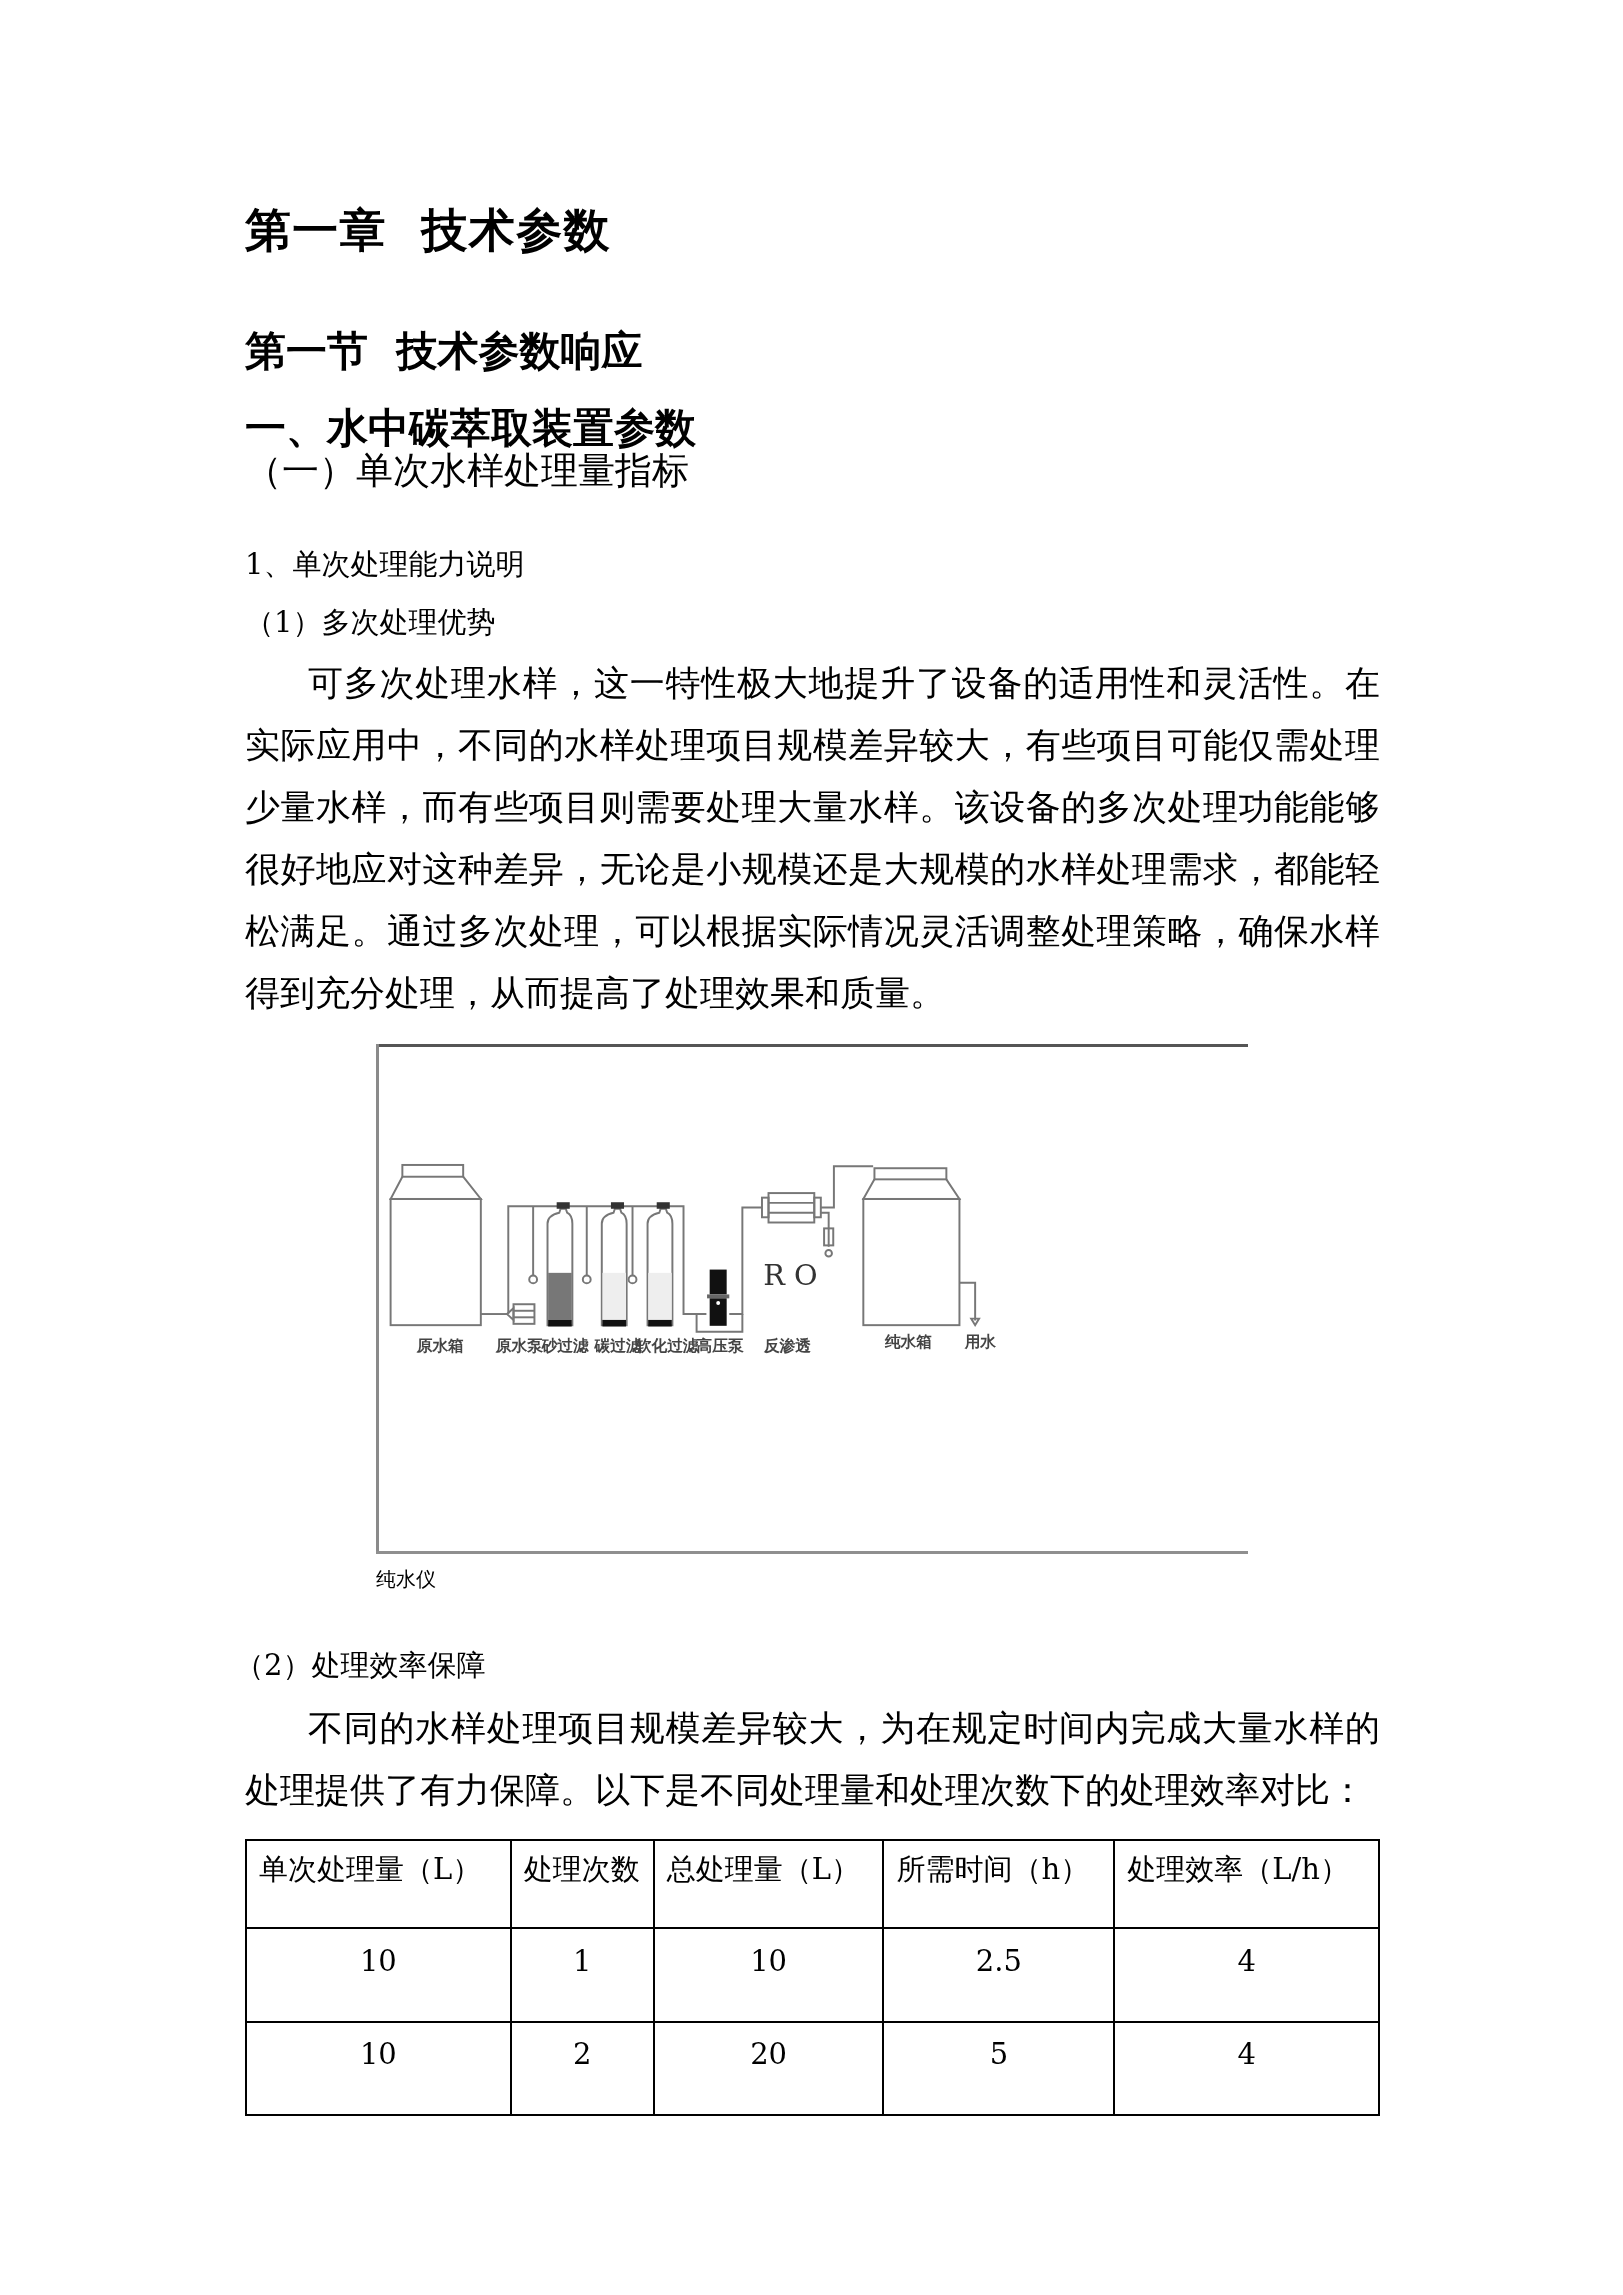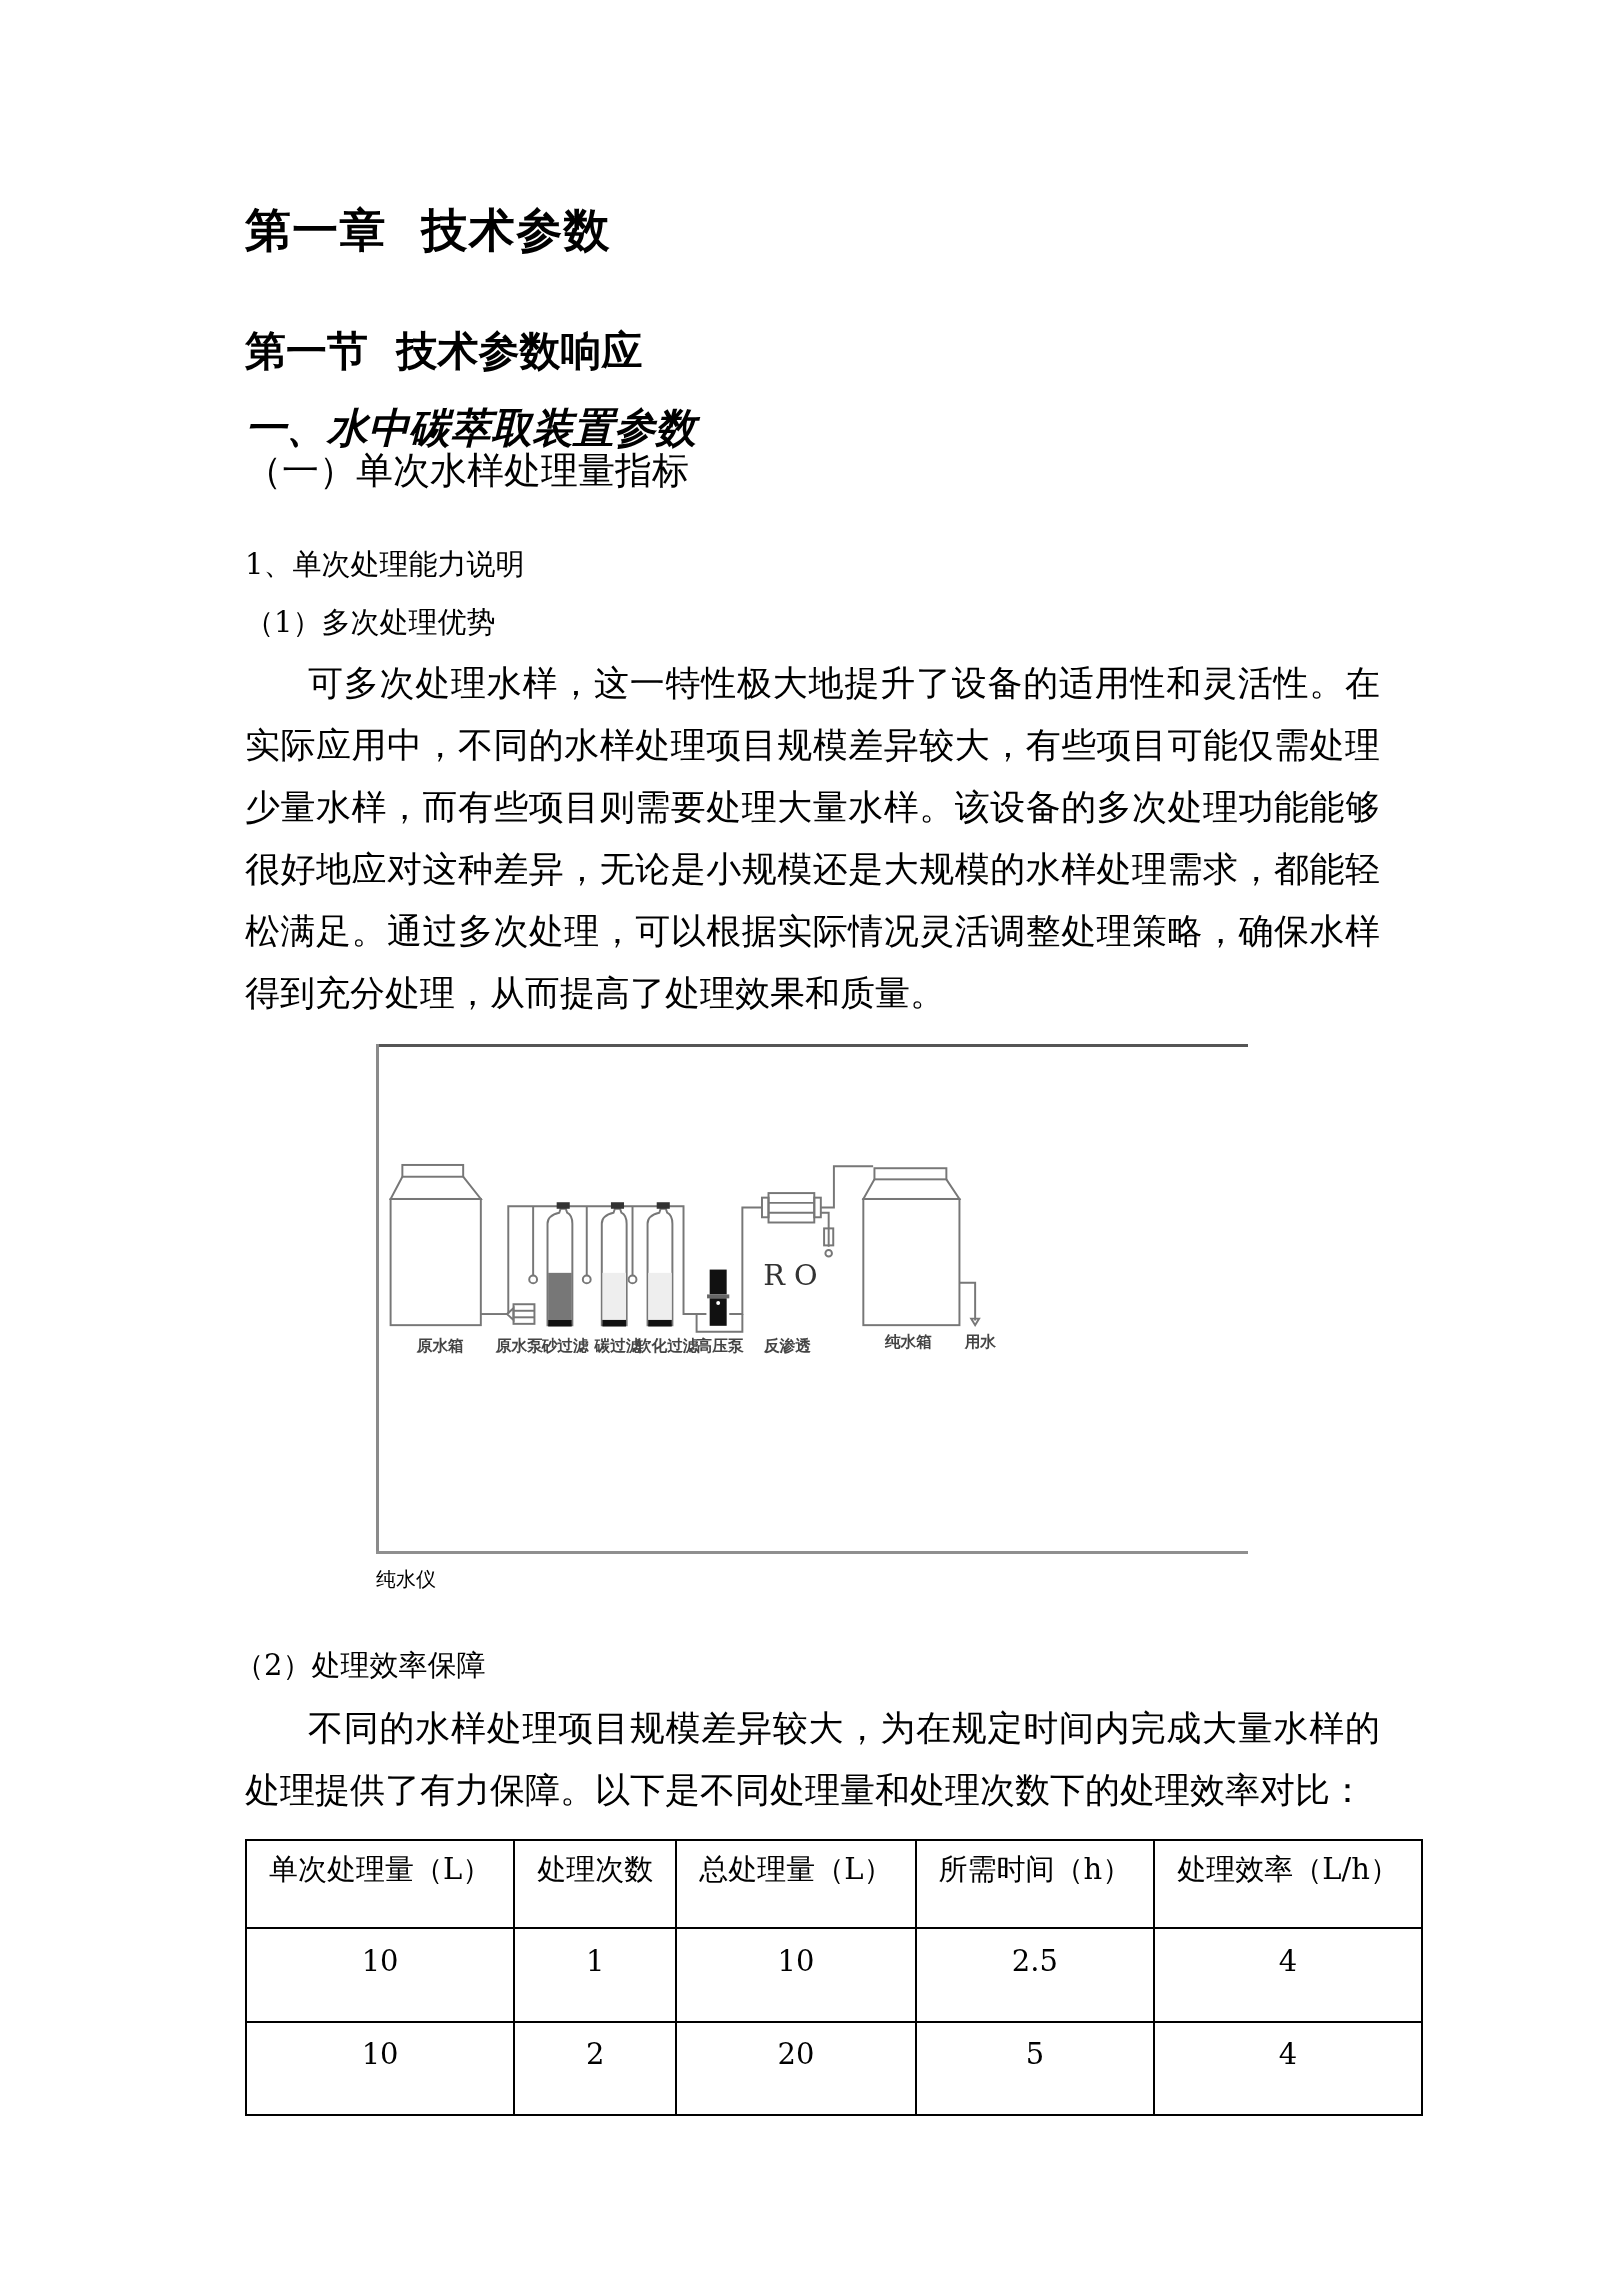--- a/index.html
+++ b/index.html
@@ -1,36 +1,36 @@
 <!DOCTYPE html>
 <html style="font-size:10.5px"><head>
 <meta charset="utf-8">
 <style>
   html, body { margin: 0; padding: 0; background: #ffffff; }
   body { width: 1623px; height: 2295px; position: relative; overflow: hidden;
          font-family: "DejaVu Serif", "Liberation Serif", serif; color: #000; }
   .abs { position: absolute; }
   .h1 { left: 245px; top: 203px; font-size: 46px; font-weight: bold; letter-spacing: 1.3px; white-space: pre; line-height: 1.2; }
   .h2 { left: 245px; top: 303px; font-size: 41px; font-weight: bold; white-space: pre; line-height: 1.2; margin-top: 24px; }
-  .h3 { left: 245px; top: 404px; font-size: 41px; font-weight: bold; white-space: pre; line-height: 1.2; font-style: italic; }
+  .h3 { left: 245px; top: 404px; font-size: 41px; font-weight: bold; white-space: pre; line-height: 1.2; }
   .h4 { left: 245px; top: 449px; font-size: 37px; white-space: pre; line-height: 1.2; }
   .h5 { left: 245px; top: 547px; font-size: 29px; white-space: pre; line-height: 1.2; }
   .h6 { left: 245px; top: 605px; font-size: 29px; white-space: pre; line-height: 1.2; text-align: center; }
   .para { left: 245px; width: 1135px; font-size: 35px; line-height: 62px; text-align: justify; text-justify: inter-character; text-indent: 63px; word-break: break-all; }
   .p1 { top: 652px; }
   .p2 { top: 1697px; }
   .h7 { left: 235px; top: 1648px; font-size: 29px; white-space: pre; line-height: 1.2; }
   .figure { left: 376px; top: 1044px; width: 872px; height: 510px; background: #fff; }
   .fig-top { position: absolute; left: 0; top: 0; width: 100%; height: 3.3px; background: #555; }
   .fig-left { position: absolute; left: 0; top: 0; width: 2.6px; height: 100%; background: #8a8a8a; }
   .fig-bottom { position: absolute; left: 0; bottom: 0; width: 100%; height: 3.3px; background: #8f8f8f; }
   .fig-svg { position: absolute; left: 0; top: 0; }
   .caption { left: 376px; width: 872px; top: 1567px; font-size: 20px; text-align: left; line-height: 1.2; }
   table.eff { position: absolute; left: 245px; top: 1839px; width: 1135px; border-collapse: collapse; font-size: 29px; }
-  table.eff td, table.eff th { border: 2px solid #000; height: 77px; padding: 0 22px; font-weight: normal; }
+  table.eff td, table.eff th { border: 2px solid #000; height: 77px; padding: 0 12px; font-weight: normal; }
   table.eff th { text-align: left; vertical-align: top; padding-top: 9.2px; white-space: nowrap; }
   table.eff td { text-align: center; vertical-align: top; padding-top: 14.4px; border-radius: 27px; }
   .lbl { font-family: "DejaVu Serif", serif; font-size: 24px; fill: #444; font-weight: bold; }
 </style>
 </head>
 <body>
 
 <div class="abs h1">第一章  技术参数</div>
 <div class="abs h2">第一节  技术参数响应</div>
 <div class="abs h3">一、水中碳萃取装置参数</div>

